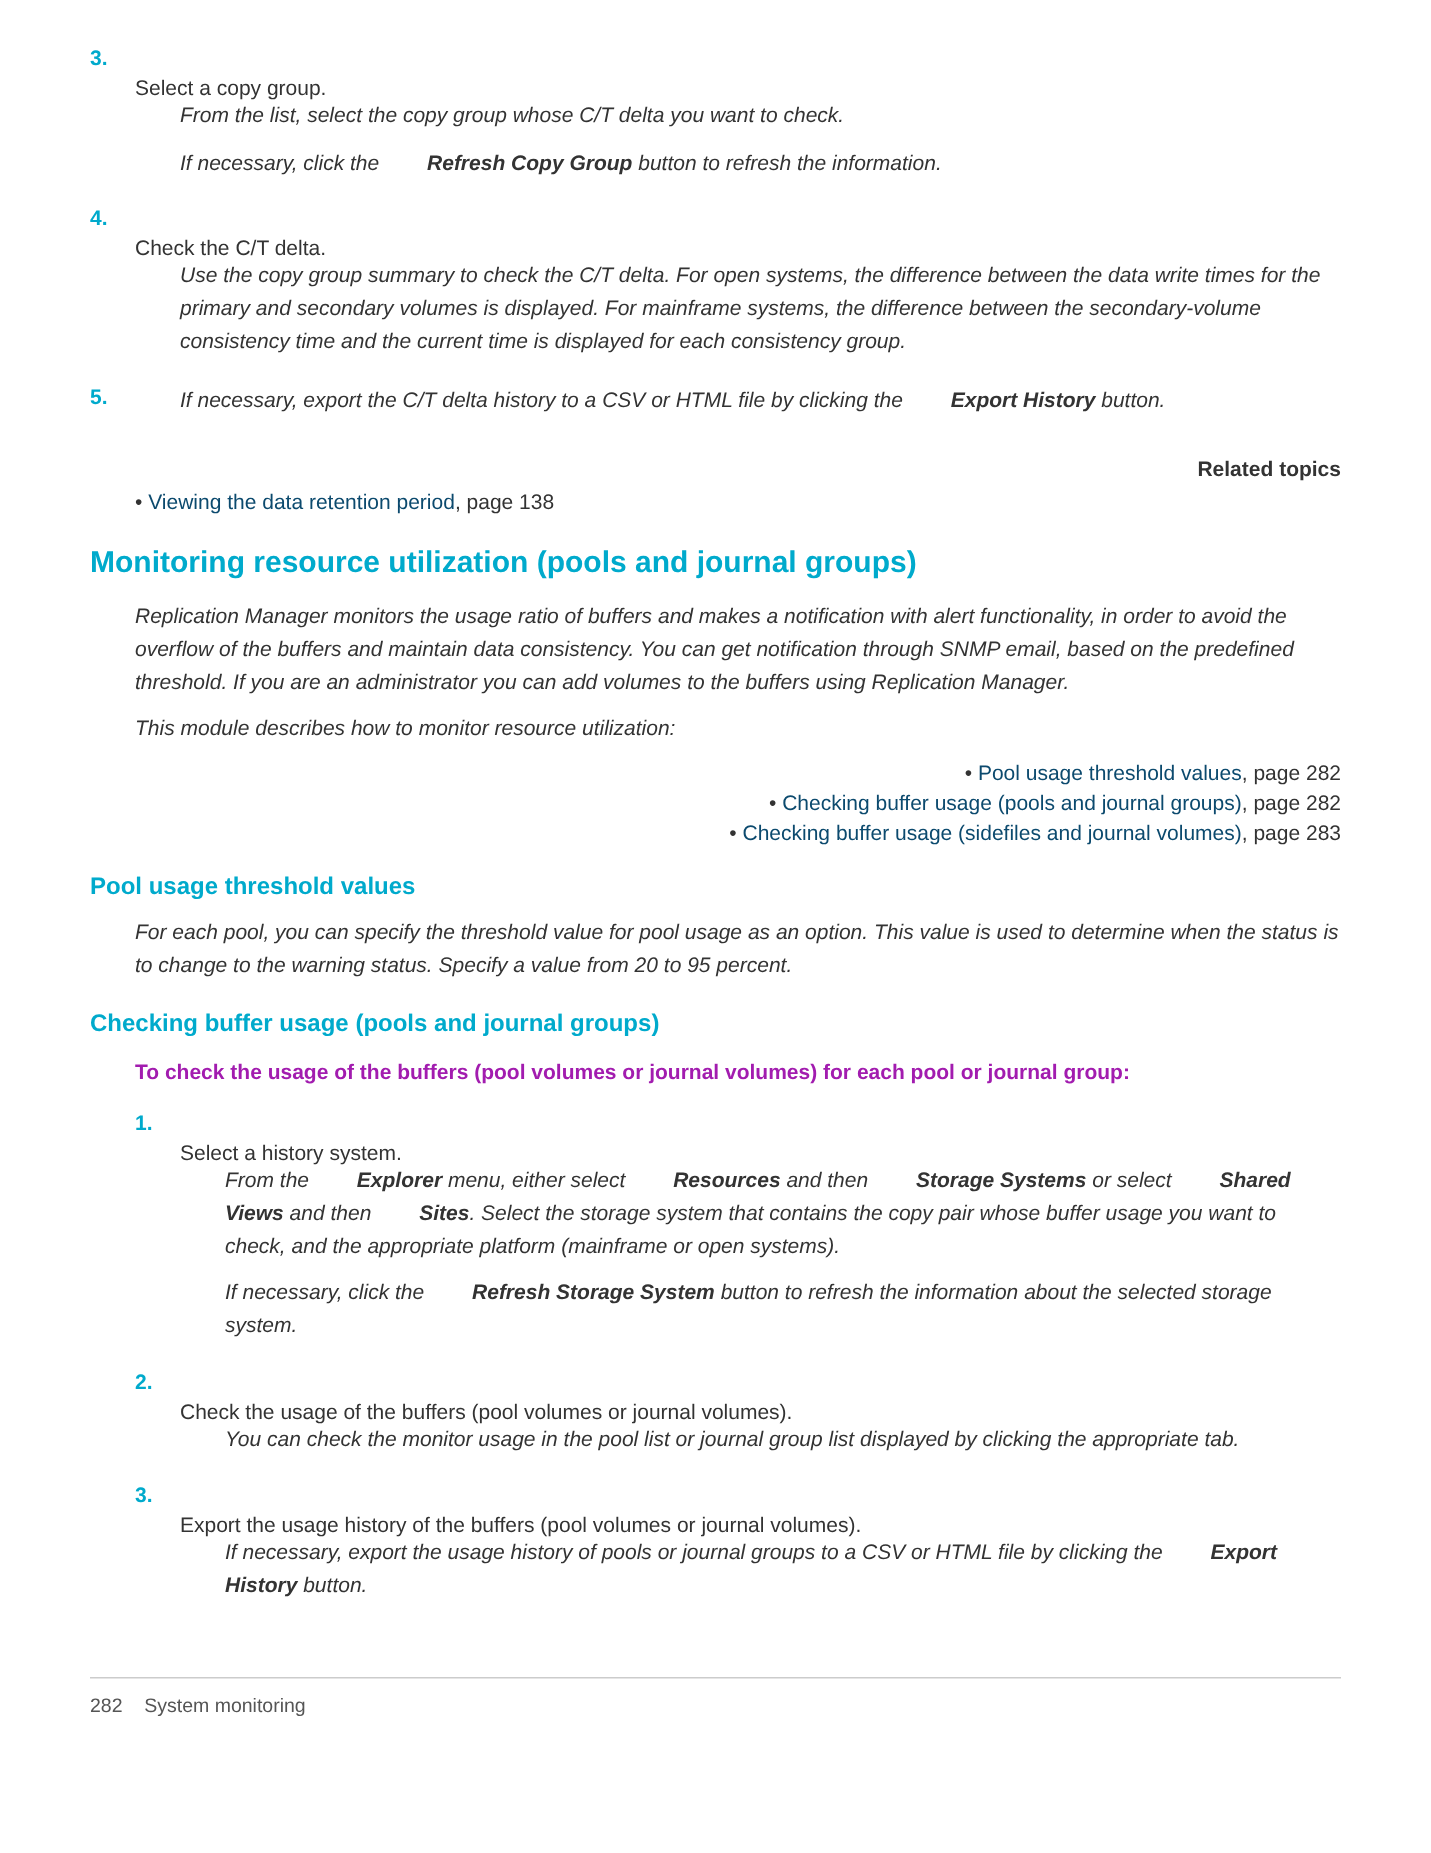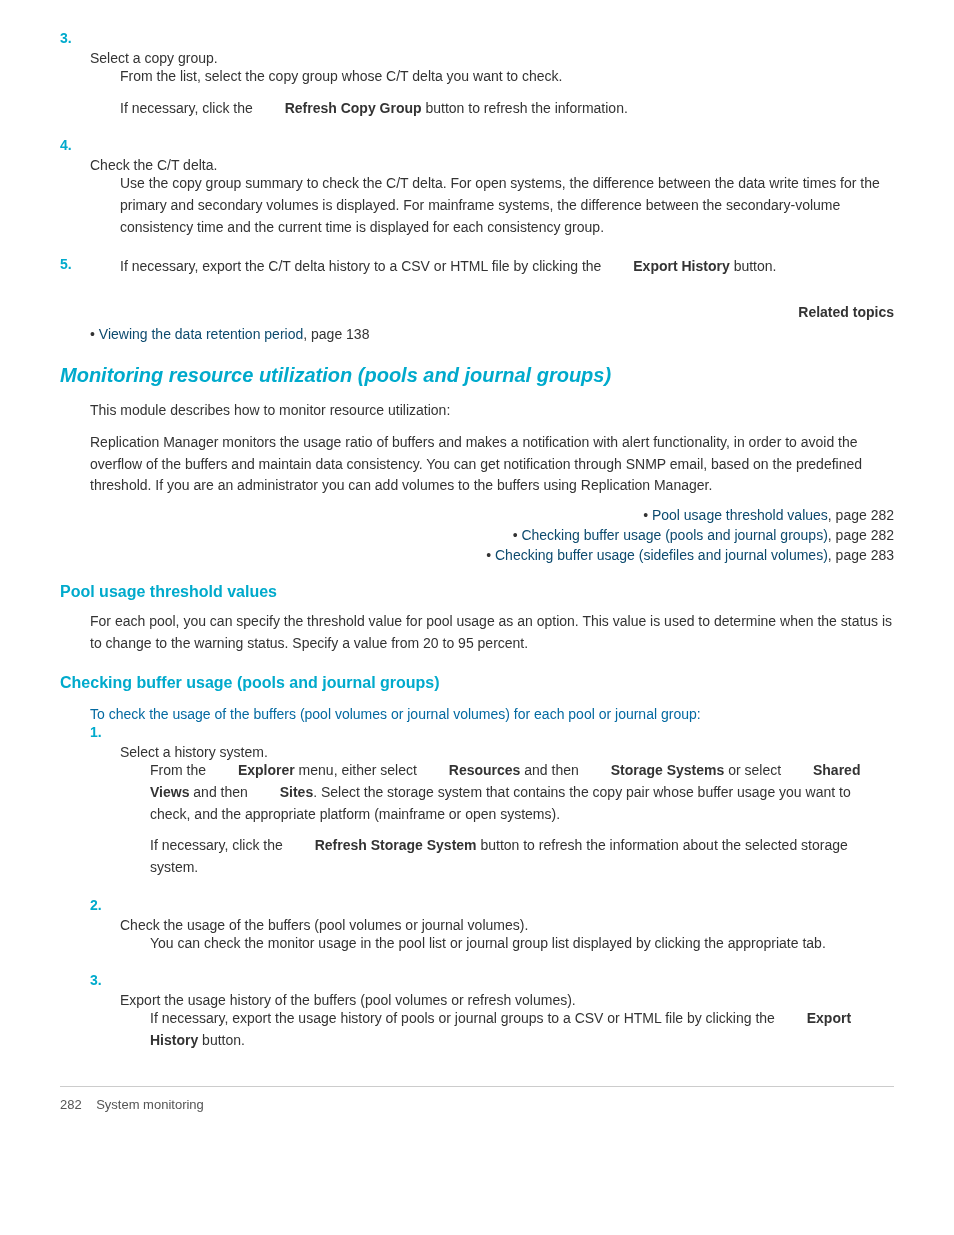--- a/index.html
+++ b/index.html
@@ -86,36 +86,36 @@
       text-decoration: none;
     }
 
     .section-heading {
       color: #00aacc;
       font-size: 20px;
       font-weight: bold;
       margin-top: 20px;
       margin-bottom: 12px;
       line-height: 1.3;
-      font-style: italic;
     }
 
     .sub-section-heading {
       color: #00aacc;
       font-size: 16px;
       font-weight: bold;
       margin-top: 20px;
       margin-bottom: 10px;
     }
 
     .body-text {
       font-size: 14px;
       color: #333;
       line-height: 1.55;
       margin-bottom: 10px;
+      font-style: italic;
     }
 
     .bullet-list {
       list-style: none;
       padding: 0;
       margin-left: 30px;
       margin-bottom: 12px;
       text-align: right;
     }
 
@@ -123,29 +123,29 @@
       margin-bottom: 4px;
       font-size: 14px;
     }
 
     .bullet-list li::before {
       content: "• ";
       color: #333;
     }
 
     .sub-heading-blue-bold {
-      color: #0369a1;
-      font-weight: normal;
+      color: #a21caf;
+      font-weight: bold;
       font-size: 14px;
       margin-top: 14px;
-      margin-bottom: 2px;
+      margin-bottom: 18px;
     }
 
     .page-footer {
-      margin-top: 24px;
+      margin-top: 40px;
       padding-top: 10px;
       border-top: 1px solid #ccc;
       font-size: 13px;
       color: #555;
     }
   </style>
 </head>
 <body>
 
 <div class="page-container">
@@ -185,23 +185,23 @@
     <ul class="related-topics-list">
       <li>
         <a class="link-text" href="#">Viewing the data retention period</a><span>, page 138</span>
       </li>
     </ul>
   </div>
 
   <h2 class="section-heading">Monitoring resource utilization (pools and journal groups)</h2>
 
   <div class="indent-block">
+    <p class="body-text">Replication Manager monitors the usage ratio of buffers and makes a notification with alert functionality, in order to avoid the overflow of the buffers and maintain data consistency. You can get notification through SNMP email, based on the predefined threshold. If you are an administrator you can add volumes to the buffers using Replication Manager.</p>
+
     <p class="body-text">This module describes how to monitor resource utilization:</p>
-
-    <p class="body-text">Replication Manager monitors the usage ratio of buffers and makes a notification with alert functionality, in order to avoid the overflow of the buffers and maintain data consistency. You can get notification through SNMP email, based on the predefined threshold. If you are an administrator you can add volumes to the buffers using Replication Manager.</p>
 
     <ul class="bullet-list">
       <li>
         <a class="link-text" href="#">Pool usage threshold values</a><span>, page 282</span>
       </li>
       <li>
         <a class="link-text" href="#">Checking buffer usage (pools and journal groups)</a><span>, page 282</span>
       </li>
       <li>
         <a class="link-text" href="#">Checking buffer usage (sidefiles and journal volumes)</a><span>, page 283</span>
@@ -237,21 +237,21 @@
         <div class="step-title">Check the usage of the buffers (pool volumes or journal volumes).</div>
         <div class="indent-block">
           <div class="body-text">You can check the monitor usage in the pool list or journal group list displayed by clicking the appropriate tab.</div>
         </div>
       </div>
     </div>
 
     <div class="numbered-step">
       <div class="step-number">3.</div>
       <div class="step-content">
-        <div class="step-title">Export the usage history of the buffers (pool volumes or refresh volumes).</div>
+        <div class="step-title">Export the usage history of the buffers (pool volumes or journal volumes).</div>
         <div class="indent-block">
           <div class="body-text">If necessary, export the usage history of pools or journal groups to a CSV or HTML file by clicking the <span class="bold-text">Export History</span> button.</div>
         </div>
       </div>
     </div>
   </div>
 
   <div class="page-footer">
     <span>282</span>&nbsp;&nbsp;&nbsp;&nbsp;<span>System monitoring</span>
   </div>

